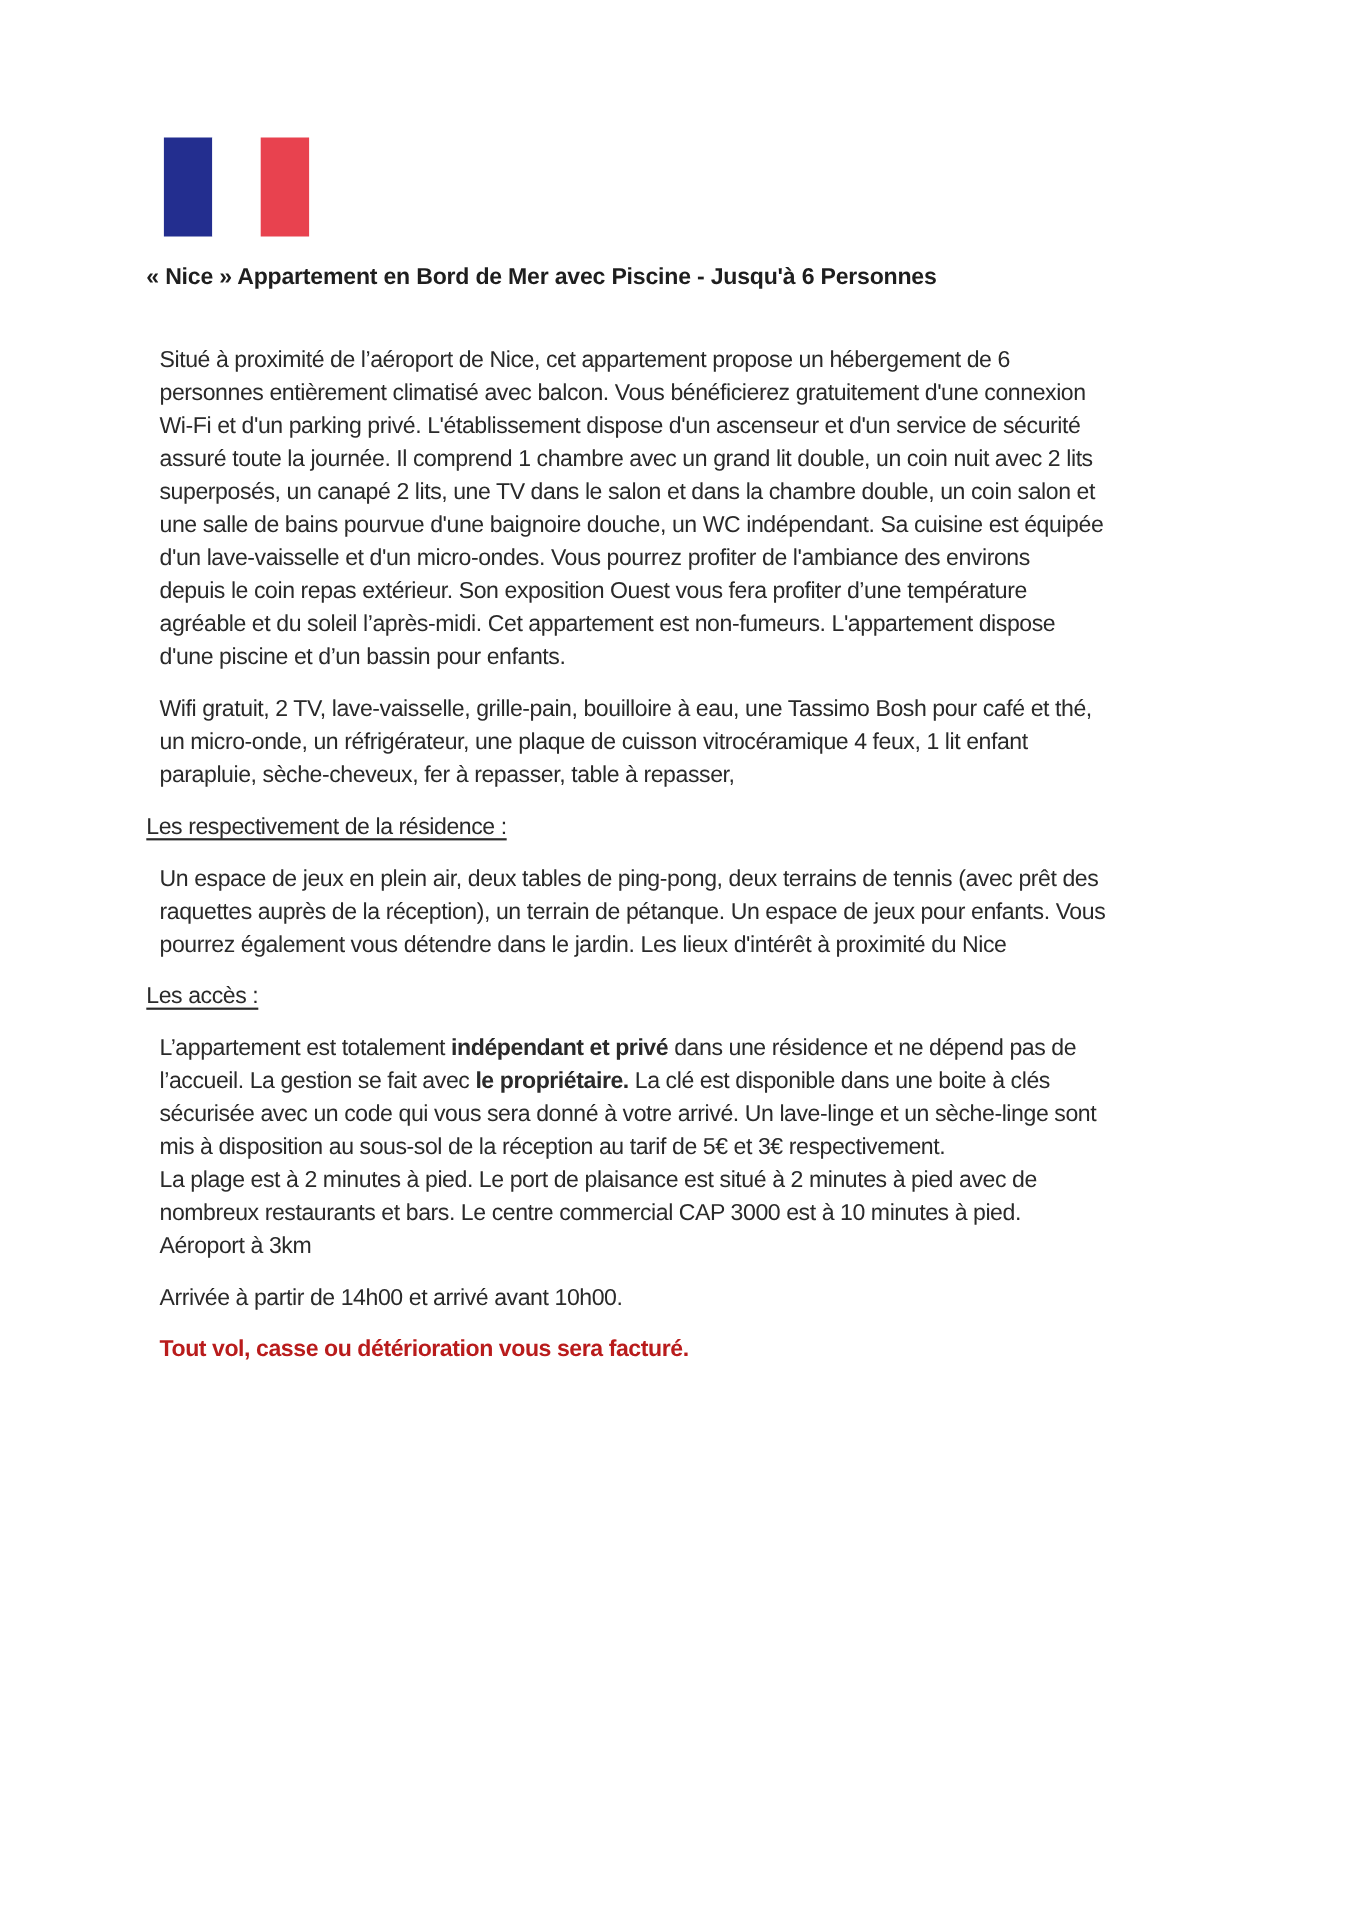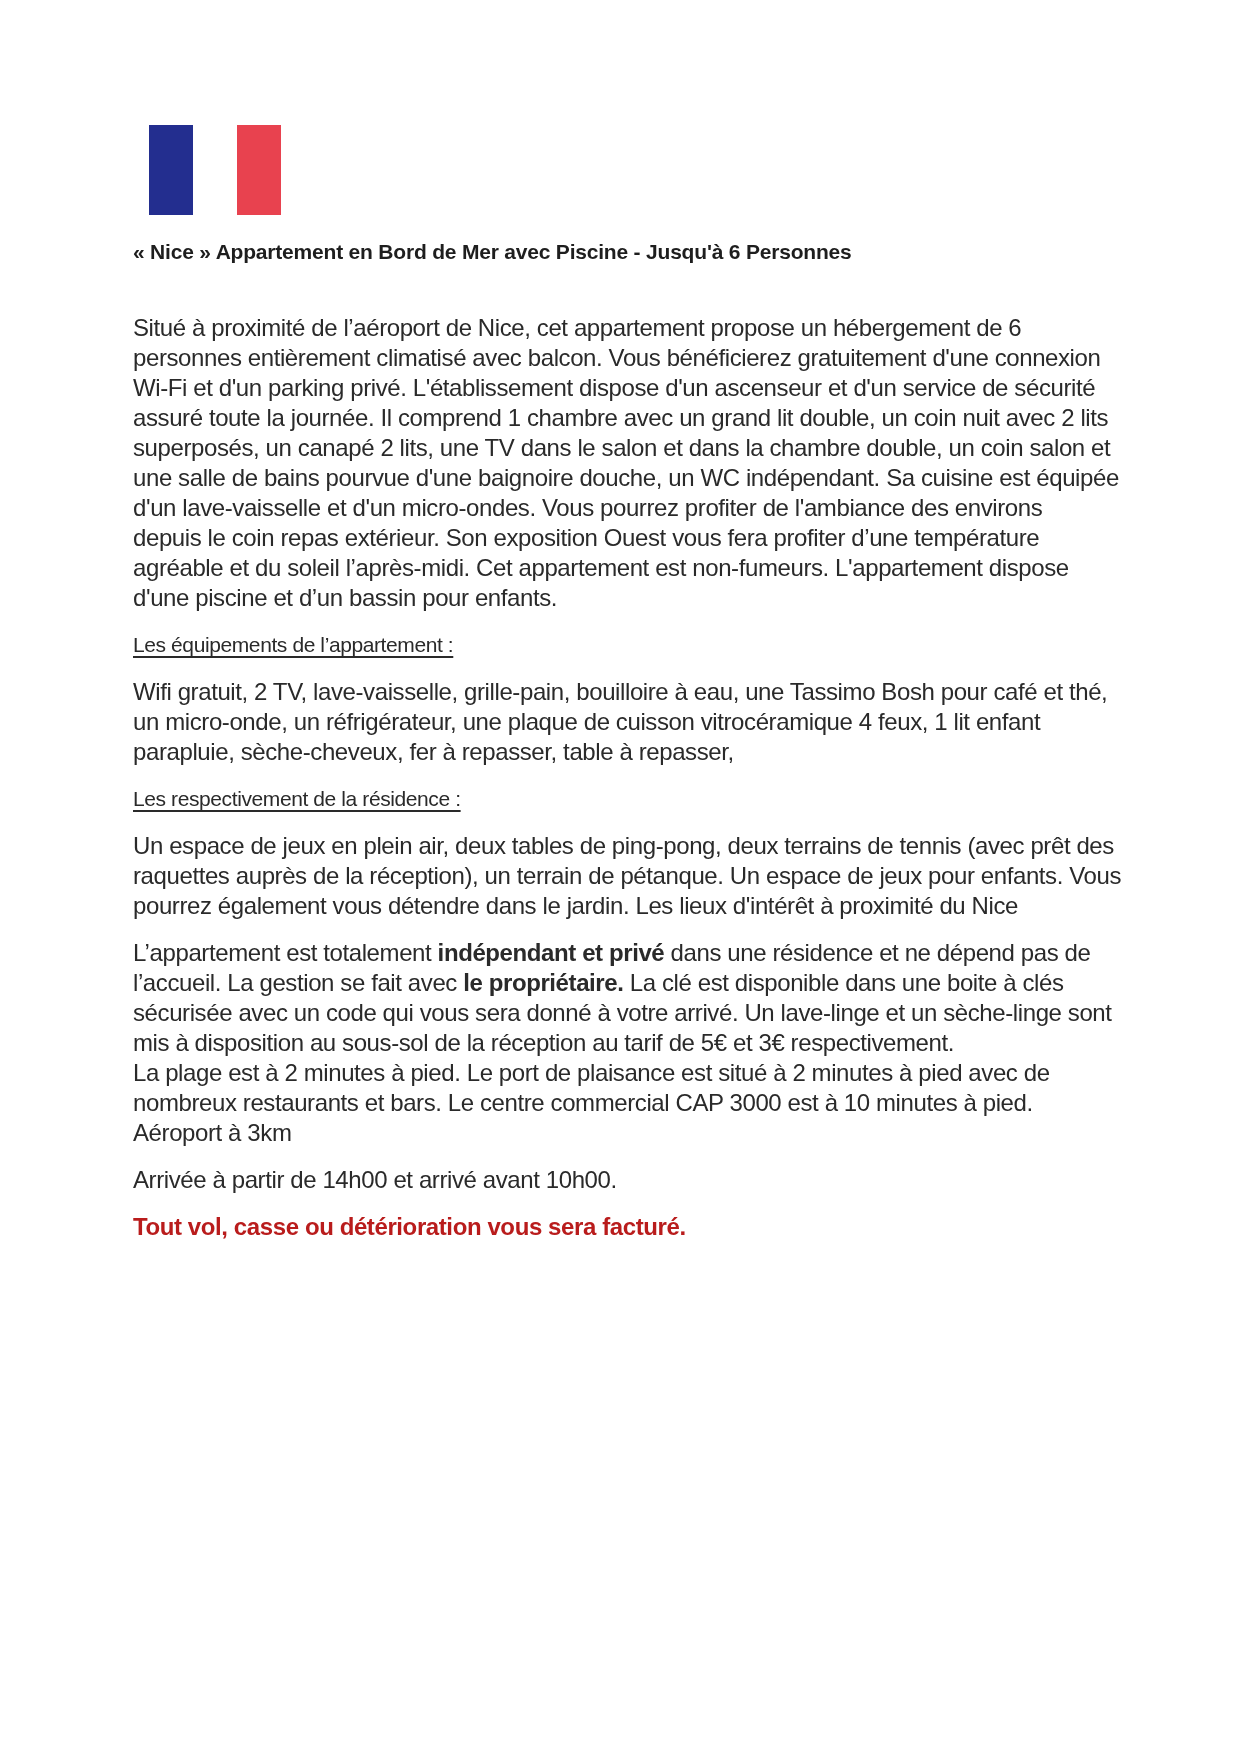--- a/index.html
+++ b/index.html
@@ -22,23 +22,23 @@
   .stripe-blue  { background: #232e8f; }
   .stripe-white { background: #ffffff; }
   .stripe-red   { background: #e8424f; }
 
   .doc-title {
     font-size: 21px; font-weight: 700; line-height: 30px;
     letter-spacing: -0.2px; white-space: nowrap;
     margin: 0 0 46px 0; color: #1e1e1e;
   }
   .para {
-    font-size: 24px; font-weight: 400; line-height: 30px;
+    font-size: 21px; font-weight: 400; line-height: 30px;
     letter-spacing: -0.4px; white-space: nowrap;
-    margin: 0 0 17px 0; color: #2a2a2a;
+    margin: 0 0 17px 12px; color: #2a2a2a;
   }
   .section-heading {
     font-size: 21px; font-weight: 400; line-height: 30px;
     letter-spacing: -0.4px; white-space: nowrap;
     text-decoration: underline; text-underline-offset: 4px;
     margin: 0 0 17px 0; color: #2a2a2a;
   }
   .para strong, .doc-title { font-weight: 700; }
   .warning { color: #b91c1c; font-weight: 700; }
 </style>
@@ -51,26 +51,26 @@
     <div class="flag">
       <div class="stripe stripe-blue"></div>
       <div class="stripe stripe-white"></div>
       <div class="stripe stripe-red"></div>
     </div>
 
     <h1 class="doc-title">« Nice » Appartement en Bord de Mer avec Piscine - Jusqu'à 6 Personnes</h1>
 
     <p class="para">Situé à proximité de l’aéroport de Nice, cet appartement propose un hébergement de 6<br>personnes entièrement climatisé avec balcon. Vous bénéficierez gratuitement d'une connexion<br>Wi-Fi et d'un parking privé. L'établissement dispose d'un ascenseur et d'un service de sécurité<br>assuré toute la journée. Il comprend 1 chambre avec un grand lit double, un coin nuit avec 2 lits<br>superposés, un canapé 2 lits, une TV dans le salon et dans la chambre double, un coin salon et<br>une salle de bains pourvue d'une baignoire douche, un WC indépendant. Sa cuisine est équipée<br>d'un lave-vaisselle et d'un micro-ondes. Vous pourrez profiter de l'ambiance des environs<br>depuis le coin repas extérieur. Son exposition Ouest vous fera profiter d’une température<br>agréable et du soleil l’après-midi. Cet appartement est non-fumeurs. L'appartement dispose<br>d'une piscine et d’un bassin pour enfants.</p>
 
-    <h2 class="section-heading">Les équipements de l’appartement :</h2>
     <p class="para">Wifi gratuit, 2 TV, lave-vaisselle, grille-pain, bouilloire à eau, une Tassimo Bosh pour café et thé,<br>un micro-onde, un réfrigérateur, une plaque de cuisson vitrocéramique 4 feux, 1 lit enfant<br>parapluie, sèche-cheveux, fer à repasser, table à repasser,</p>
 
     <h2 class="section-heading">Les respectivement de la résidence :</h2>
     <p class="para">Un espace de jeux en plein air, deux tables de ping-pong, deux terrains de tennis (avec prêt des<br>raquettes auprès de la réception), un terrain de pétanque. Un espace de jeux pour enfants. Vous<br>pourrez également vous détendre dans le jardin. Les lieux d'intérêt à proximité du Nice</p>
 
+    <h2 class="section-heading">Les accès :</h2>
     <p class="para"><span>L’appartement est totalement </span><strong>indépendant et privé</strong><span> dans une résidence et ne dépend pas de</span><br><span>l’accueil. La gestion se fait avec </span><strong>le propriétaire.</strong><span> La clé est disponible dans une boite à clés</span><br><span>sécurisée avec un code qui vous sera donné à votre arrivé. Un lave-linge et un sèche-linge sont</span><br><span>mis à disposition au sous-sol de la réception au tarif de 5€ et 3€ respectivement.</span><br><span>La plage est à 2 minutes à pied. Le port de plaisance est situé à 2 minutes à pied avec de</span><br><span>nombreux restaurants et bars. Le centre commercial CAP 3000 est à 10 minutes à pied.</span><br><span>Aéroport à 3km</span></p>
 
     <p class="para">Arrivée à partir de 14h00 et arrivé avant 10h00.</p>
 
     <p class="para warning">Tout vol, casse ou détérioration vous sera facturé.</p>
 
   </div>
 </div>
 
 </body></html>

